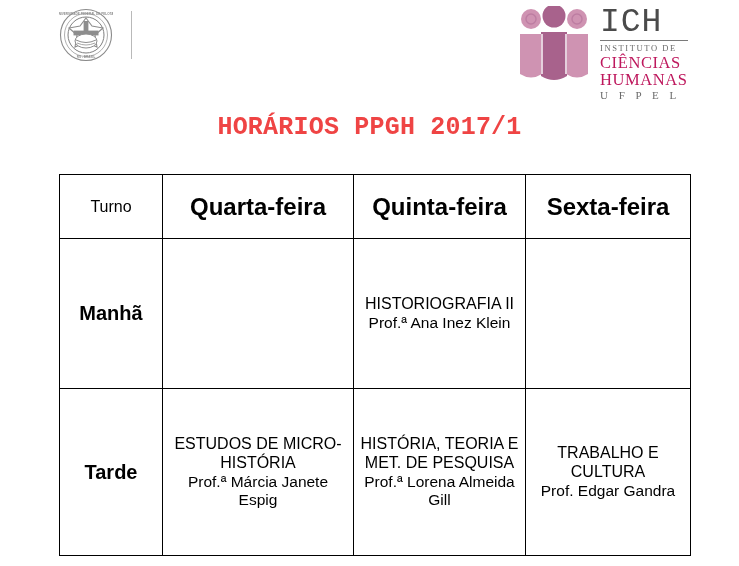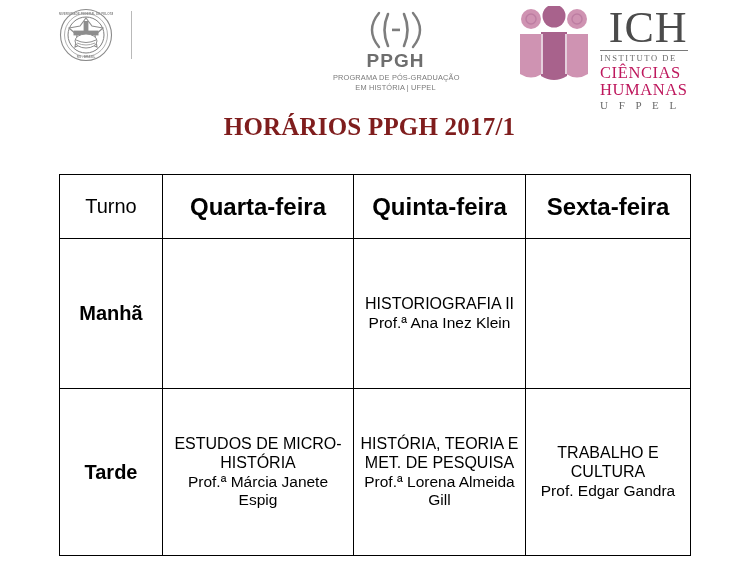--- a/index.html
+++ b/index.html
@@ -80,26 +80,25 @@
     white-space: nowrap;
   }
   .ppgh-sub1 { margin-top: 3px; }
 
   
   #logo-ich { left: 516px; top: 6px; width: 176px; height: 86px; }
   .ich-inner { display: flex; align-items: flex-start; }
   .ich-figs { width: 76px; height: 78px; position: relative; }
   .ich-text { margin-left: 8px; padding-top: 2px; }
   .ich-ich {
-    font-family: Liberation Serif, serif;
-    font-size: 44px;
+    font-family: Liberation Mono, monospace;
+    font-size: 33px;
     line-height: 0.92;
     letter-spacing: 1px;
     color: #4b4b4b;
-    text-align: right;
   }
   .ich-rule { height: 1px; background: #7a7a7a; margin: 2px 0 2px 0; width: 100%; }
   .ich-inst {
     font-family: "Liberation Serif", serif;
     font-size: 8.5px;
     letter-spacing: 1.6px;
     color: #6b6b6b;
     line-height: 1.2;
   }
   .ich-big {
@@ -116,25 +115,25 @@
     color: #6b6b6b;
     line-height: 1.25;
   }
 
   
   #page-title {
     position: absolute;
     left: 0; top: 113px;
     width: 739px;
     text-align: center;
-    font-family: Liberation Serif, serif;
+    font-family: Liberation Mono, monospace;
     font-weight: bold;
     font-size: 25px;
     letter-spacing: 0.2px;
-    color: #7f1d1d;
+    color: #ef4444;
   }
 
   
   #schedule-table {
     position: absolute;
     left: 59px;
     top: 174px;
     width: 631px;
     height: 381px;
     border-collapse: collapse;
@@ -152,21 +151,21 @@
   col.c-qui   { width: 172px; }
   col.c-sex   { width: 165px; }
 
   thead tr { height: 64px; }
   tbody tr.row-manha { height: 150px; }
   tbody tr.row-tarde { height: 167px; }
 
   .th-turno {
     font-family: "Liberation Sans", sans-serif;
     font-weight: normal;
-    font-size: 20px;
+    font-size: 16px;
   }
   .th-day {
     font-family: "Liberation Sans", sans-serif;
     font-weight: bold;
     font-size: 24px;
   }
   .td-turno {
     font-family: "Liberation Sans", sans-serif;
     font-weight: bold;
     font-size: 20px;
@@ -207,34 +206,20 @@
           <g fill="#8d8d8d" font-family="Liberation Sans, sans-serif" font-size="3.1" font-weight="bold">
             <text x="27" y="6.6" text-anchor="middle">UNIVERSIDADE FEDERAL DE PELOTAS</text>
             <text x="27" y="50.4" text-anchor="middle">RS - BRASIL</text>
           </g>
         </svg>
       </div>
       <div class="ufpel-divider"></div>
     </div>
   </div>
 
-  <div class="logo" id="logo-ppgh">
-    <div class="ppgh-mark">
-      <svg viewBox="0 0 86 40" width="86" height="40" aria-hidden="true">
-        <path d="M26 3 Q12 20 26 37" fill="none" stroke="#7d7d7d" stroke-width="2.4" stroke-linecap="round"></path>
-        <path d="M60 3 Q74 20 60 37" fill="none" stroke="#7d7d7d" stroke-width="2.4" stroke-linecap="round"></path>
-        <path d="M35 4 Q28 20 35 36" fill="none" stroke="#7d7d7d" stroke-width="2.6" stroke-linecap="round"></path>
-        <path d="M51 4 Q58 20 51 36" fill="none" stroke="#7d7d7d" stroke-width="2.6" stroke-linecap="round"></path>
-        <rect x="39" y="18.6" width="8" height="2.6" fill="#7d7d7d"></rect>
-      </svg>
-    </div>
-    <div class="ppgh-word">PPGH</div>
-    <div class="ppgh-sub1">PROGRAMA DE PÓS-GRADUAÇÃO</div>
-    <div class="ppgh-sub2">EM HISTÓRIA | UFPEL</div>
-  </div>
 
   <div class="logo" id="logo-ich">
     <div class="ich-inner">
       <div class="ich-figs">
         <svg viewBox="0 0 76 78" width="76" height="78" aria-hidden="true">
 
           <circle cx="15" cy="13" r="10" fill="#cf93b2"></circle>
           <circle cx="15" cy="13" r="5" fill="none" stroke="#bd7da2" stroke-width="1.4"></circle>
           <path d="M4 28 h22 v40 q-11 7 -22 0 Z" fill="#cf93b2"></path>
 

